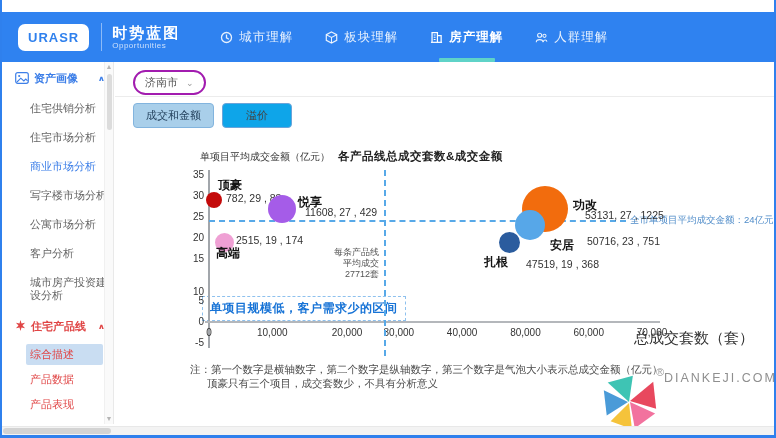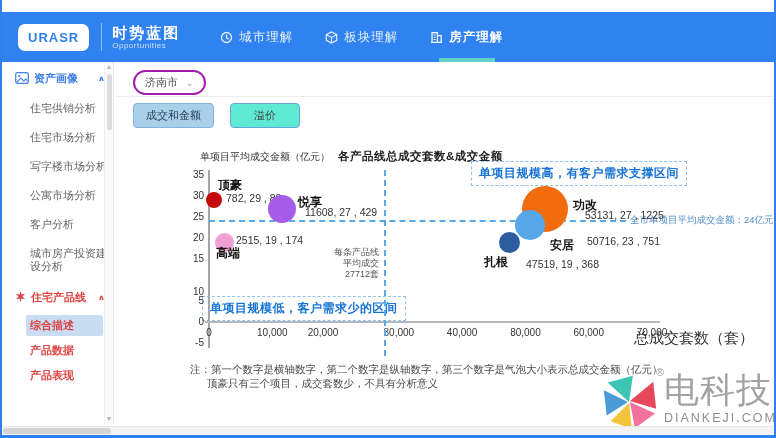--- a/index.html
+++ b/index.html
@@ -29,35 +29,35 @@
              border-right:1px solid #e9e9e9; overflow:hidden; font-size:11px; }
   .side-scroll { position:absolute; right:0; top:0; bottom:0; width:9px; background:#fafafa; border-left:1px solid #f0f0f0; }
   .side-scroll .arr { display:block; text-align:center; font-size:7px; color:#b5b5b5; line-height:10px; cursor:pointer; }
   .side-scroll .arr.bottom { position:absolute; bottom:0; left:0; right:0; }
   .side-scroll .thumb { position:absolute; top:12px; left:1.5px; width:5px; height:56px; background:#dcdcdc; border-radius:3px; }
   .side-section-header { display:flex; align-items:center; gap:5px; padding:9px 8px 8px 13px; font-weight:bold; cursor:pointer; }
   .side-section-header .caret { margin-left:auto; font-size:9px; transform:scaleY(.8); }
   .tone-blue { color:#3d7fe8; }
   .tone-red  { color:#e04545; }
   .side-item { padding:8px 6px 8px 28px; color:#666; line-height:13px; cursor:pointer; }
-  .side-item.compact { padding-top:6px; padding-bottom:6px;font-weight:bold; }
+  .side-item.compact { padding-top:6px; padding-bottom:6px; }
   .side-item.item-blue-active { color:#3d7fe8; }
   .side-item.item-red { color:#e04545; }
   .side-item.item-red-selected { background:#c9ddf2; margin:2px 10px 2px 24px; padding:4px 0 4px 4px; border-radius:2px; }
 
   
   .main { position:absolute; left:113px; top:62px; right:0; bottom:11px; background:#fff; }
   .city-select { position:absolute; left:18px; top:8px; display:flex; align-items:center; gap:8px;
                  border:2px solid #a21caf; border-radius:13px; padding:3px 10px; font-size:11px; color:#555; cursor:pointer; background:#fff; }
   .city-select .chev { font-size:9px; color:#9a9a9a; }
   .filter-divider { position:absolute; left:0; right:0; top:34px; height:1px; background:#ececec; }
-  .toggle-row { position:absolute; left:18px; top:41px; display:flex; gap:16px;border-radius:8px; }
+  .toggle-row { position:absolute; left:18px; top:41px; display:flex; gap:8px;border-radius:8px; }
   .toggle-btn { min-width:70px; text-align:center; padding:4px 12px; font-size:11px; border-radius:4px; cursor:pointer; }
   .toggle-btn.on  { background:#a9cfea; border:1px solid #82b4de; color:#23405c; }
-  .toggle-btn.off { background:#5eead4; border:1px solid #6aa4d9; color:#444; }
+  .toggle-btn.off { background:#0ea5e9; border:1px solid #6aa4d9; color:#444; }
 
   
   .chart-layer { position:absolute; left:0; top:0; width:776px; height:438px; pointer-events:none; }
   .chart-layer > div { position:absolute; }
   .axis-title-y { left:198px; top:150px; font-size:10px; color:#333; }
   .chart-title  { left:336px; top:149px; font-size:11.5px; font-weight:600; color:#222; letter-spacing:.5px; }
   .anno-box { border:1px dashed #8ec1ee; color:#1773d6; font-weight:bold; font-size:12px;
               padding:3px 7px; letter-spacing:.5px; background:rgba(255,255,255,.85); }
   .anno-high { left:469px; top:161px; }
   .anno-low  { left:200px; top:296px; }
@@ -124,36 +124,48 @@
             <svg width="13" height="13" viewBox="0 0 14 14">
               <path d="M2.2 12 L2.2 1.8 L8 1.8 L8 12" fill="none" stroke="currentColor" stroke-width="1.3"></path>
               <path d="M8 5 L12 5 L12 12" fill="none" stroke="currentColor" stroke-width="1.3"></path>
               <path d="M1 12.2 L13 12.2" stroke="currentColor" stroke-width="1.3"></path>
               <path d="M4 4.2 h2 M4 6.7 h2 M4 9.2 h2" stroke="currentColor" stroke-width="1.1"></path>
             </svg>
           </span>
           <span>房产理解</span>
           <span class="underline"></span>
         </div>
+        <div class="nav-item">
+          <span>
+            <svg width="13" height="13" viewBox="0 0 14 14">
+              <circle cx="5" cy="4.6" r="2.2" fill="none" stroke="currentColor" stroke-width="1.2"></circle>
+              <path d="M1.4 12 C1.4 8.4 8.6 8.4 8.6 12" fill="none" stroke="currentColor" stroke-width="1.2"></path>
+              <circle cx="10.2" cy="5.2" r="1.7" fill="none" stroke="currentColor" stroke-width="1.1"></circle>
+              <path d="M8.8 11.6 C9.4 8.9 12.8 9 12.8 11.6" fill="none" stroke="currentColor" stroke-width="1.1"></path>
+            </svg>
+          </span>
+          <span>人群理解</span>
+        </div>
       </div>
   </div>
 
   <div class="sidebar">
     <div id="side-content">
         <div class="side-section-header tone-blue">
           <span><svg width="14" height="12" viewBox="0 0 14 12">
               <rect x="0.7" y="0.7" width="12.6" height="10.6" rx="2" fill="none" stroke="currentColor" stroke-width="1.2"></rect>
               <circle cx="4.2" cy="4" r="1.1" fill="currentColor"></circle>
               <path d="M2 10 L5.8 6.2 L8.8 9 L10.8 7 L12.6 8.8" fill="none" stroke="currentColor" stroke-width="1.1"></path>
             </svg></span>
           <span>资产画像</span>
           <span class="caret">∧</span>
         </div>
         <div class="side-item">住宅供销分析</div>
         <div class="side-item">住宅市场分析</div>
+        <div class="side-item item-blue-active">商业市场分析</div>
         <div class="side-item">写字楼市场分析</div>
         <div class="side-item">公寓市场分析</div>
         <div class="side-item">客户分析</div>
         <div class="side-item">城市房产投资建设分析</div>
         <div class="side-section-header tone-red">
           <span><svg width="11" height="11" viewBox="0 0 12 12">
               <path d="M6 0 L7.1 3.9 L11 3 L8.2 6 L11 9 L7.1 8.1 L6 12 L4.9 8.1 L1 9 L3.8 6 L1 3 L4.9 3.9 Z" fill="currentColor"></path>
             </svg></span>
           <span>住宅产品线</span>
           <span class="caret">∧</span>
@@ -178,21 +190,20 @@
     <div class="filter-divider"></div>
     <div class="toggle-row" id="toggle-row">
         <div class="toggle-btn on">成交和金额</div>
         <div class="toggle-btn off">溢价</div>
       </div>
   </div>
 
   <div class="chart-layer" id="chart-layer">
     <div class="axis-title-y">单项目平均成交金额（亿元）</div>
     <div class="chart-title">各产品线总成交套数&amp;成交金额</div>
-    <div class="anno-box anno-high">单项目规模高，有客户需求支撑区间</div>
     <div class="anno-box anno-low">单项目规模低，客户需求少的区间</div>
     <div class="y-axis"></div>
     <div class="x-axis"></div>
     <div class="axis-title-x">总成交套数（套）</div>
     <div class="ref-h-label">全市单项目平均成交金额：24亿元</div>
     <div class="ref-v-label" id="ref-v-label">
         <div>每条产品线</div>
         <div>平均成交</div>
         <div>27712套</div>
       </div>
@@ -204,21 +215,21 @@
       <div class="ytick" style="left: 178px; top: 190px;">30</div>
       <div class="ytick" style="left: 178px; top: 211px;">25</div>
       <div class="ytick" style="left: 178px; top: 232px;">20</div>
       <div class="ytick" style="left: 178px; top: 253px;">15</div>
       <div class="ytick" style="left: 178px; top: 286px;">10</div>
       <div class="ytick" style="left: 178px; top: 295px;">5</div>
       <div class="ytick" style="left: 178px; top: 316px;">0</div>
       <div class="ytick" style="left: 178px; top: 337px;">-5</div>
       <div class="xtick" style="left: 207px; top: 327px;">0</div>
       <div class="xtick" style="left: 270.286px; top: 327px;">10,000</div>
-      <div class="xtick" style="left: 321px; top: 327px;">20,000</div>
+      <div class="xtick" style="left: 345px; top: 327px;">20,000</div>
       <div class="xtick" style="left: 396.857px; top: 327px;">30,000</div>
       <div class="xtick" style="left: 460.143px; top: 327px;">40,000</div>
       <div class="xtick" style="left: 523.429px; top: 327px;">80,000</div>
       <div class="xtick" style="left: 586.714px; top: 327px;">60,000</div>
       <div class="xtick" style="left: 650px; top: 327px;">70,000</div>
       <div class="dash-h" style="left: 207px; width: 417px; top: 220.2px;"></div>
       <div class="dash-v" style="left: 382.377px; top: 170px; height: 186px;"></div>
       <div class="bubble" title="顶豪" style="left: 203.949px; top: 192.2px; height: 16px; width: 16px; background: rgb(196, 10, 10);"></div>
       <div class="bubble-name" style="left: 216px; top: 177px;">顶豪</div>
       <div class="bubble-value" style="left: 224px; top: 192px;">782, 29 , 88</div>
@@ -242,21 +253,20 @@
   <div class="watermark">
     <svg width="62" height="62" viewBox="0 0 64 64">
       <path d="M32,33 L10,13 L36,6 Z" fill="#3ec4b4"></path>
       <path d="M33,32 L57,12 L60,40 Z" fill="#e8485e"></path>
       <path d="M33,33 L59,45 L38,60 Z" fill="#f2729e"></path>
       <path d="M32,34 L35,61 L13,53 Z" fill="#f5c33b"></path>
       <path d="M31,33 L9,47 L6,21 Z" fill="#4a9bd8"></path>
     </svg>
     <div class="wm-text">
       <span class="wm-reg">®</span>
-      <div class="wm-brand">电科技</div>
       <div class="wm-site">DIANKEJI.COM</div>
     </div>
   </div>
 
   <div class="hscroll">
     <div class="hthumb"></div>
   </div>
 </div>
 
 </body></html>

